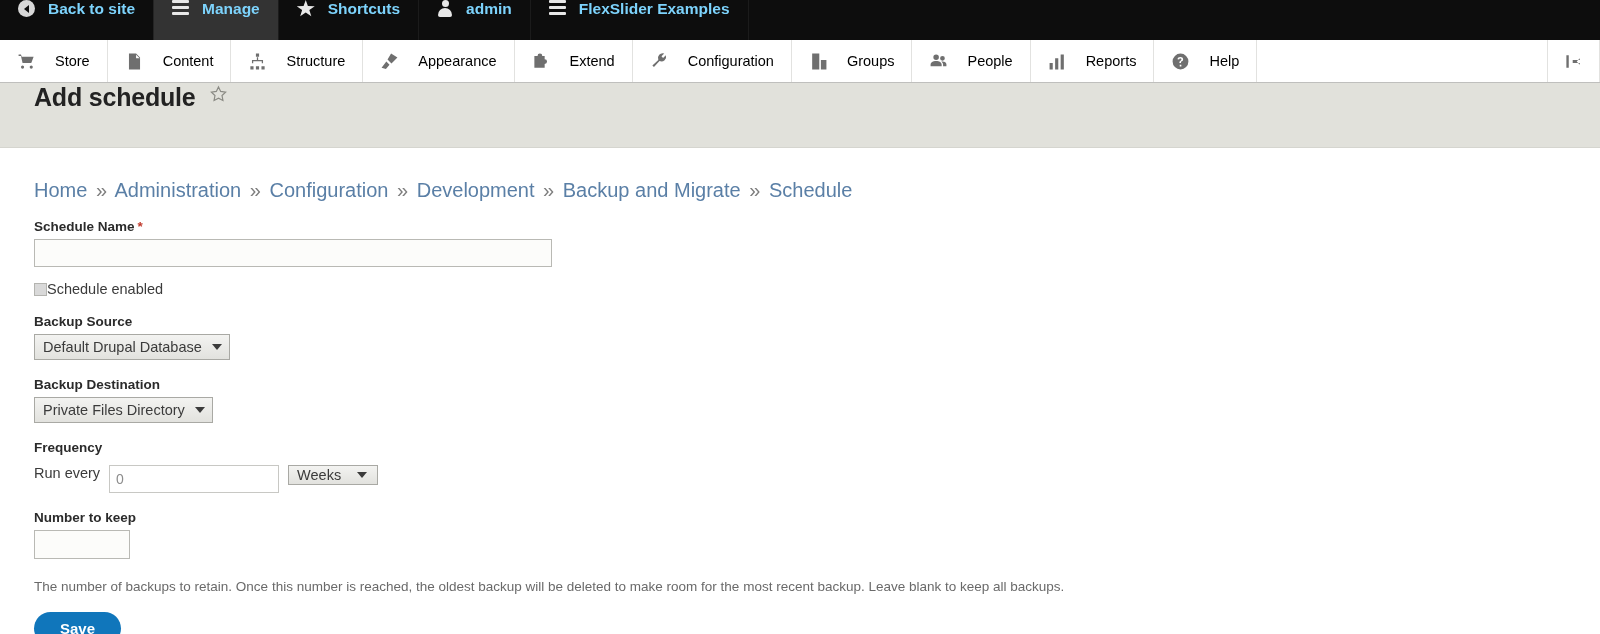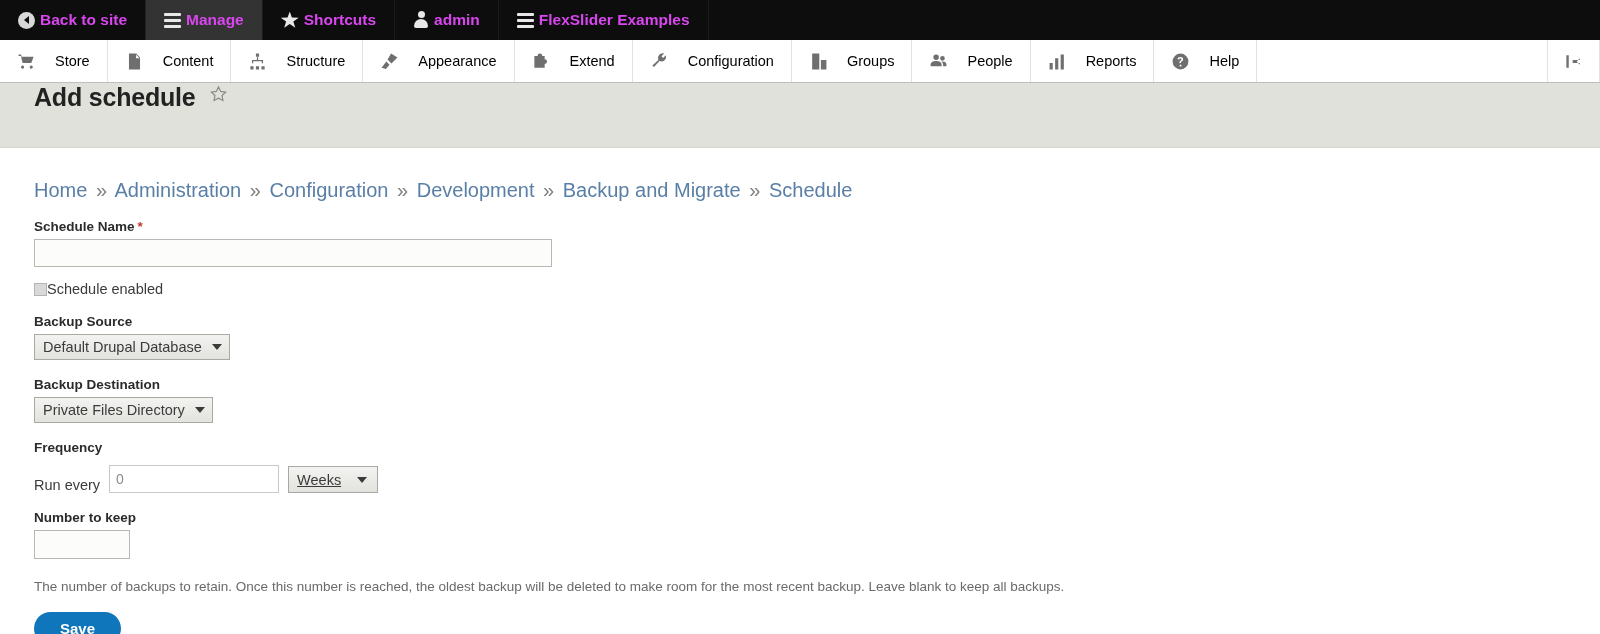--- a/index.html
+++ b/index.html
@@ -16,26 +16,25 @@
   
   .toolbar-top {
     height: 40px;
     background: #0d0d0d;
     display: flex;
     align-items: stretch;
     color: #ffffff;
   }
   .tb-item {
     display: flex;
-    align-items: center;
-    gap: 5px;
+    gap: 13px;
     padding: 0 18px;
     font-size: 15.5px;
     font-weight: bold;
-    color: #d946ef;
+    color: #7dd3fc;
     white-space: nowrap;
     border-right: 1px solid #1b1b1b;
   }
   .tb-item:first-child { border-right: 1px solid #242424; }
   .tb-item.active { background: #333333; }
 
   
   .ico-back {
     width: 17px; height: 17px; border-radius: 50%;
     background: #d8d8d8;
@@ -175,25 +174,25 @@
     color: #3b3b3b;
     white-space: nowrap;
   }
   .sel .caret {
     margin-left: 10px;
     width: 0; height: 0;
     border-left: 5px solid transparent;
     border-right: 5px solid transparent;
     border-top: 6px solid #3b3b3b;
   }
-  .sel.weeks { height: 27px; min-width: 90px; text-decoration: underline; }
+  .sel.weeks { height: 20px; min-width: 90px; }
   .sel.weeks .caret { margin-left: 16px; }
 
   .freq-row {
-    display: flex; align-items: flex-end; gap: 9px;
+    display: flex; align-items: flex-start; gap: 9px;
     margin-top: 10px;
   }
   .freq-label { font-size: 14.5px; color: #3b3b3b; }
 
   .description {
     margin-top: 20px;
     font-size: 13.5px;
     color: #6a6a6a;
   }
 

